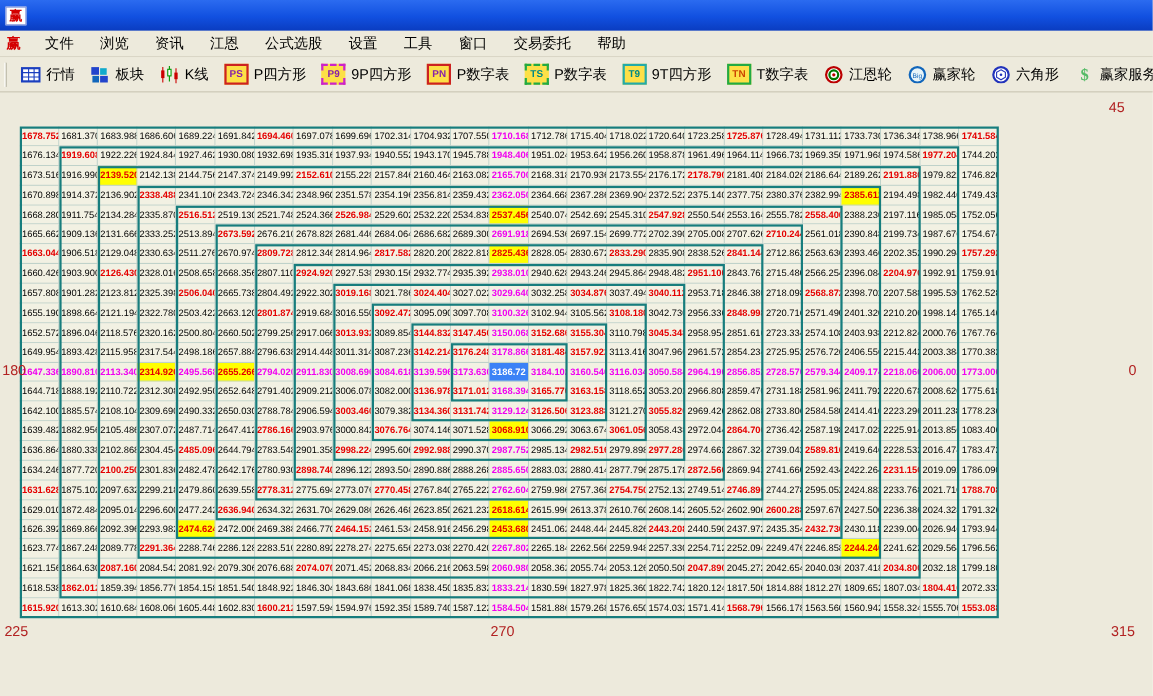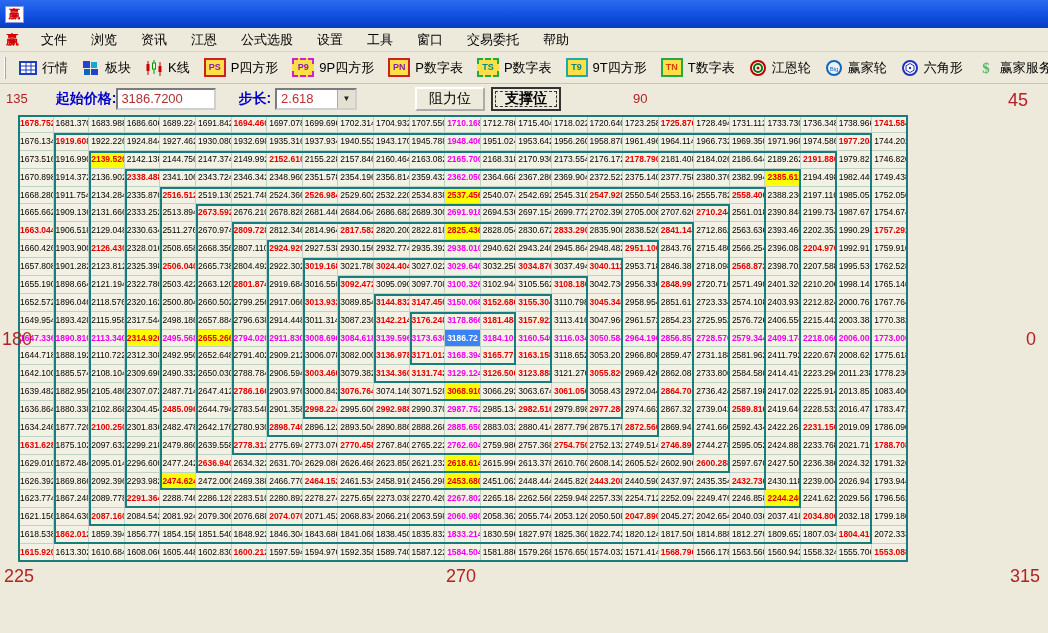--- a/index.html
+++ b/index.html
@@ -44,21 +44,21 @@
   #grid{position:absolute;left:0;top:0;display:grid;grid-template-columns:repeat(25,35.6px);
         grid-auto-rows:17.88px;}
   .cell{overflow:hidden;white-space:nowrap;font-size:8.5px;line-height:17px;padding-left:2px;
         color:#000;border-right:1px solid #BFD2CA;border-bottom:1px solid #BFD2CA;background:#F2F1E3;}
   .cell.cardinal{color:#F000F0;font-weight:bold;}
   .cell.angle{color:#E40000;font-weight:bold;}
   .cell.support{background:#FFFF00;color:#E40000;font-weight:bold;}
   .cell.center{background:#3b82f6;color:#FFFFFF;font-weight:bold;}
   .ring{position:absolute;border:2px solid #177D7D;pointer-events:none;box-sizing:border-box;}
   
-  .angle-label{position:absolute;color:#B22222;font-size:18px;}
+  .angle-label{position:absolute;color:#B22222;font-size:13px;}
 </style>
 </head>
 <body>
 
 <div id="window">
 
   <div id="titlebar">
     <div id="title-logo">赢</div>
   </div>
 
@@ -158,33 +158,20 @@
         <span class="tb-label">六角形</span>
       </div>
       <div class="tb-item">
         <svg width="18" height="16" class="icon-svg">
           <text x="9" y="13" font-size="15" font-weight="bold" text-anchor="middle" fill="#55BB66" font-family="Liberation Serif">$</text>
         </svg>
         <span class="tb-label">赢家服务</span>
       </div>
     </div>
 
-  <div id="controlbar">
-    <span class="angle-inline" style="margin-left:6px">135</span>
-    <span class="ctl-label" style="margin-left:28px">起始价格:</span>
-    <input id="start-price-input" value="3186.7200" style="">
-    <span class="ctl-label" style="margin-left:22px">步长:</span>
-    <div id="step-combo">
-      <span id="step-value">2.618</span>
-      <span id="step-drop">▼</span>
-    </div>
-    <button class="ctl-btn" style="margin-left:58px">阻力位</button>
-    <button class="ctl-btn pressed" style="margin-left:6px">支撑位</button>
-    <span class="angle-inline" style="margin-left:72px">90</span>
-  </div>
 
   <div id="grid-wrap">
     <div id="grid">
         <div class="cell angle">1678.752</div>
         <div class="cell">1681.370</div>
         <div class="cell">1683.988</div>
         <div class="cell">1686.606</div>
         <div class="cell">1689.224</div>
         <div class="cell">1691.842</div>
         <div class="cell angle">1694.460</div>

